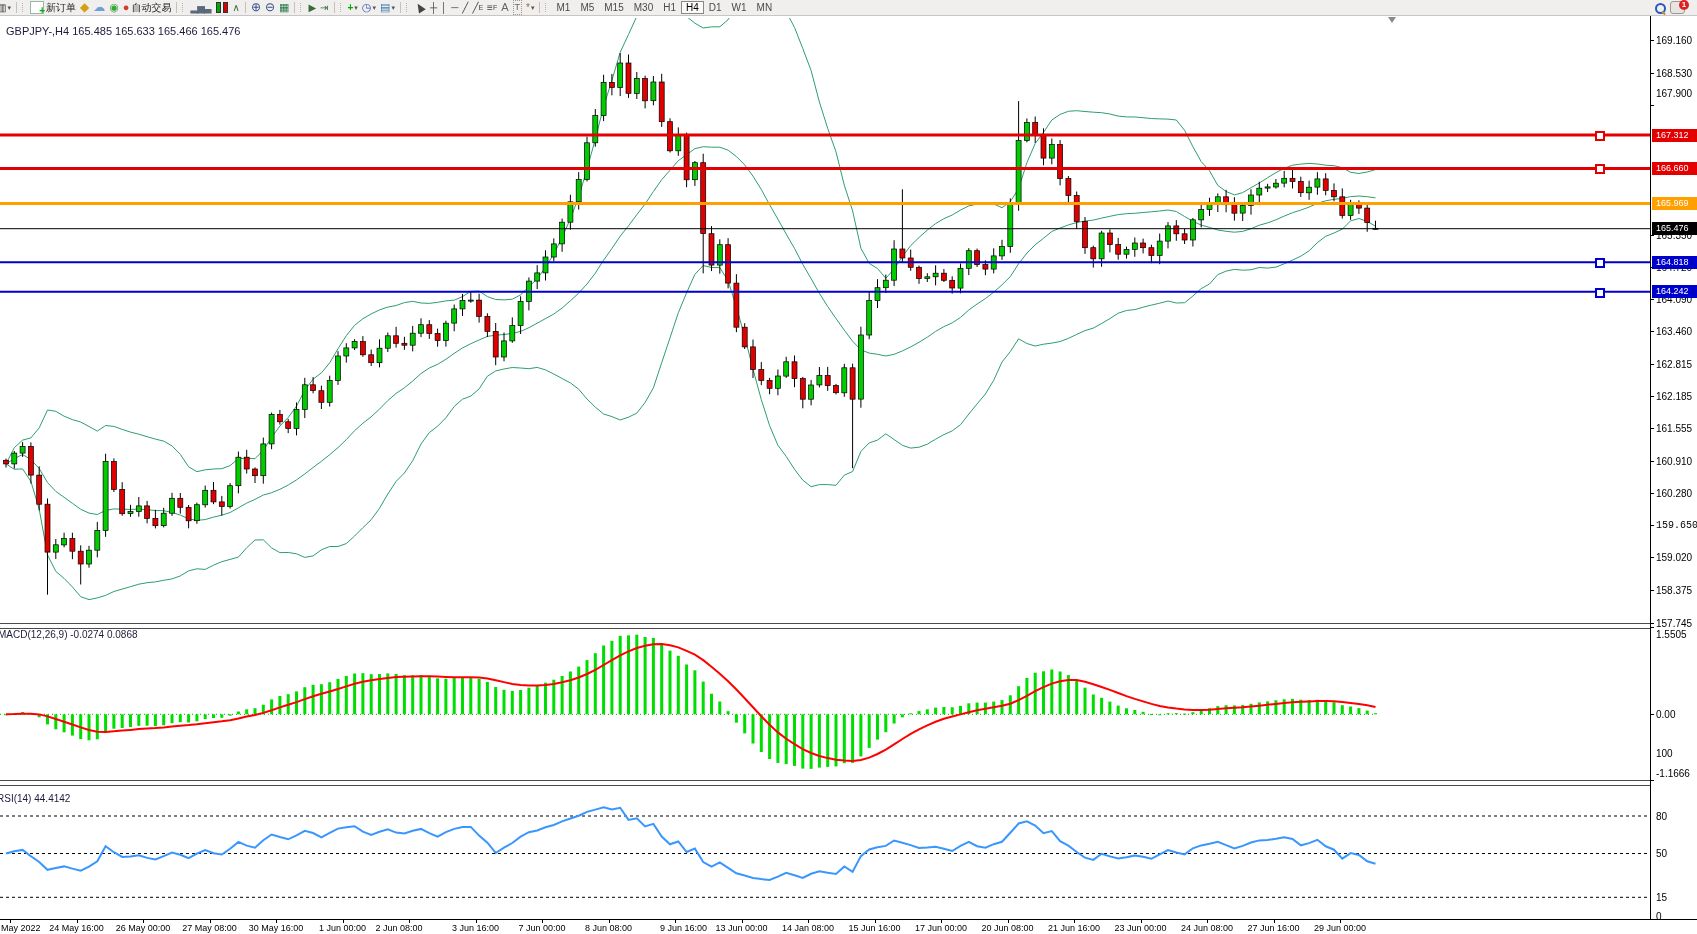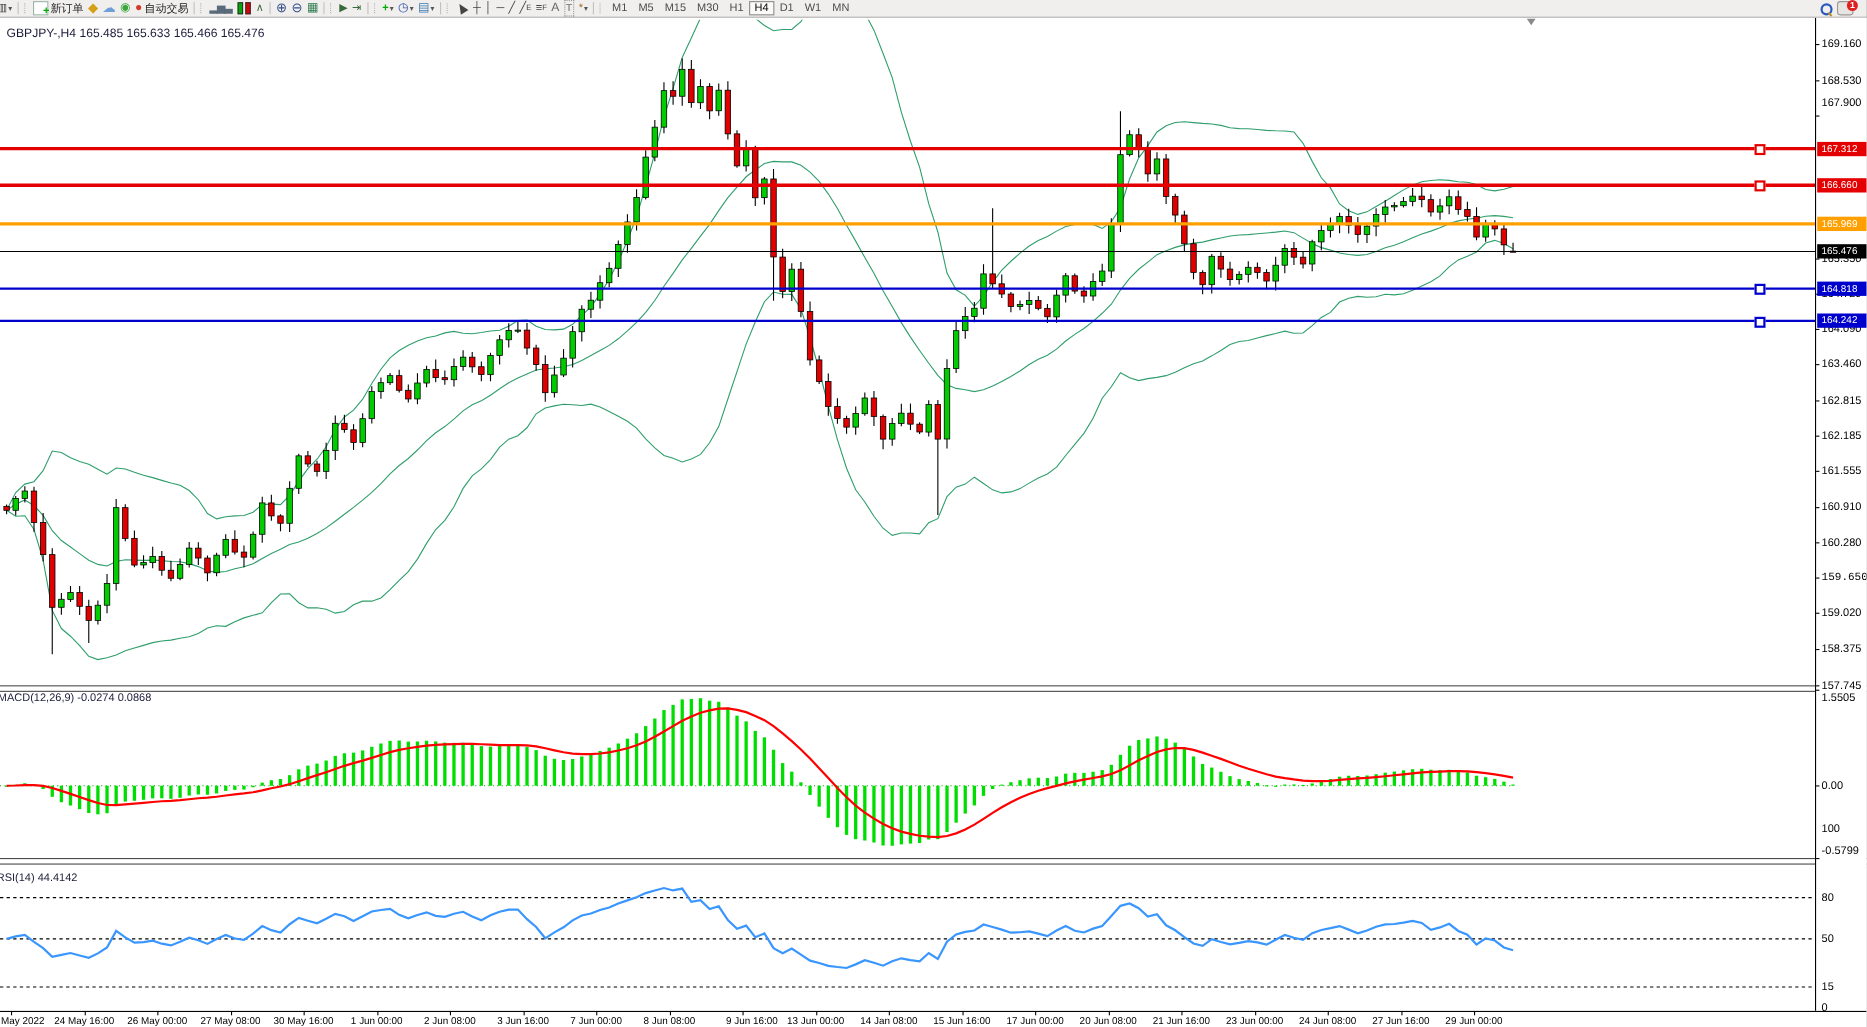--- a/index.html
+++ b/index.html
@@ -1078,21 +1078,21 @@
         <div class="ptick" style="top: 541.479px;"></div>
         <div class="plabel" style="top: 536.479px;">159.020</div>
         <div class="ptick" style="top: 574.372px;"></div>
         <div class="plabel" style="top: 569.372px;">158.375</div>
         <div class="ptick" style="top: 606.5px;"></div>
         <div class="plabel" style="top: 601.5px;">157.745</div>
         <div class="plabel" style="top: 613px;">1.5505</div>
         <div class="ptick" style="top: 610.5px;"></div>
         <div class="plabel" style="top: 692.809px;">0.00</div>
         <div class="ptick" style="top: 697.809px;"></div>
-        <div class="plabel" style="top: 752px;">-0.5799</div>
+        <div class="plabel" style="top: 752px;">-1.1666</div>
         <div class="ptick" style="top: 763.5px;"></div>
         <div class="plabel" style="top: 732px;">100</div>
         <div class="plabel" style="top: 794.5px; text-align: right;">80</div>
         <div class="plabel" style="top: 832px;">50</div>
         <div class="plabel" style="top: 875.75px;">15</div>
         <div class="plabel" style="top: 894.5px;">0</div>
         <div class="pbox" style="top: 112.617px; background: rgb(228, 0, 0); color: rgb(255, 255, 255);">167.312</div>
         <div class="pbox" style="top: 145.866px; background: rgb(228, 0, 0); color: rgb(255, 255, 255);">166.660</div>
         <div class="pbox" style="top: 181.105px; background: rgb(255, 160, 0); color: rgb(255, 255, 255);">165.969</div>
         <div class="pbox" style="top: 206.246px; background: rgb(0, 0, 0); color: rgb(255, 255, 255);">165.476</div>
@@ -1106,21 +1106,21 @@
         <div class="tlabel" style="left: 76.5px;">24 May 16:00</div>
         <div class="ttick" style="left: 143px;"></div>
         <div class="tlabel" style="left: 143px;">26 May 00:00</div>
         <div class="ttick" style="left: 209.5px;"></div>
         <div class="tlabel" style="left: 209.5px;">27 May 08:00</div>
         <div class="ttick" style="left: 276px;"></div>
         <div class="tlabel" style="left: 276px;">30 May 16:00</div>
         <div class="ttick" style="left: 342.5px;"></div>
         <div class="tlabel" style="left: 342.5px;">1 Jun 00:00</div>
         <div class="ttick" style="left: 409px;"></div>
-        <div class="tlabel" style="left: 409px;">2 Jun 08:00</div>
+        <div class="tlabel" style="left: 399px;">2 Jun 08:00</div>
         <div class="ttick" style="left: 475.5px;"></div>
         <div class="tlabel" style="left: 475.5px;">3 Jun 16:00</div>
         <div class="ttick" style="left: 542px;"></div>
         <div class="tlabel" style="left: 542px;">7 Jun 00:00</div>
         <div class="ttick" style="left: 608.5px;"></div>
         <div class="tlabel" style="left: 608.5px;">8 Jun 08:00</div>
         <div class="ttick" style="left: 675px;"></div>
         <div class="tlabel" style="left: 675px; padding-left: 17px;">9 Jun 16:00</div>
         <div class="ttick" style="left: 741.5px;"></div>
         <div class="tlabel" style="left: 741.5px;">13 Jun 00:00</div>

